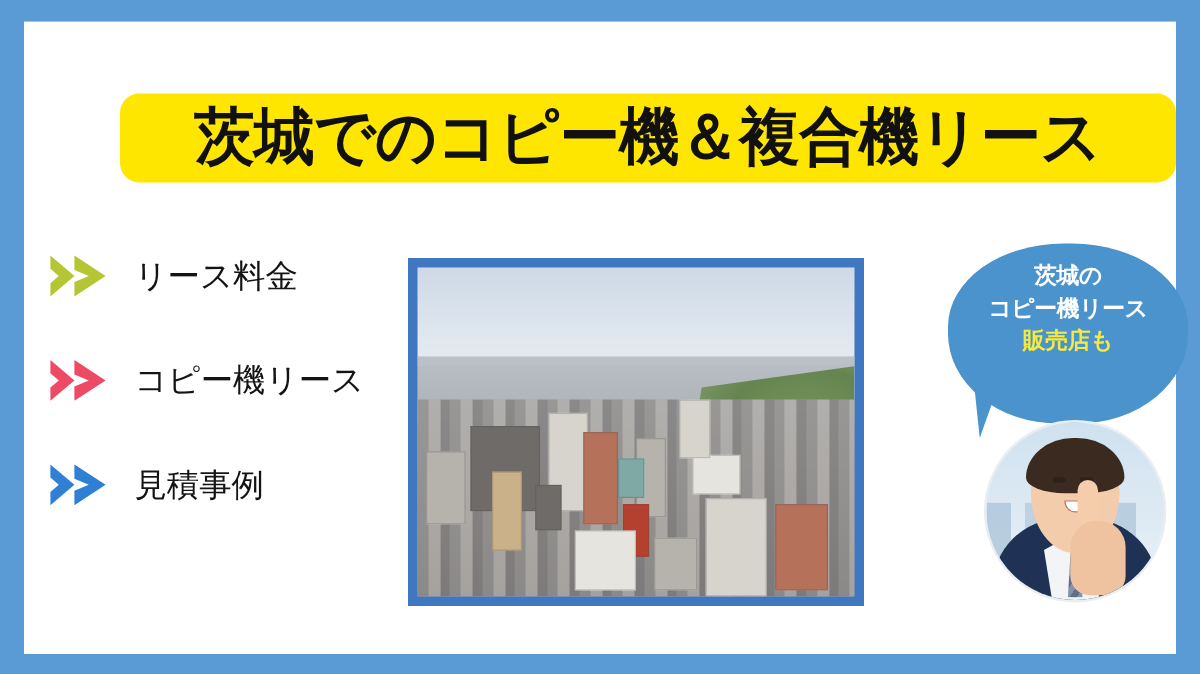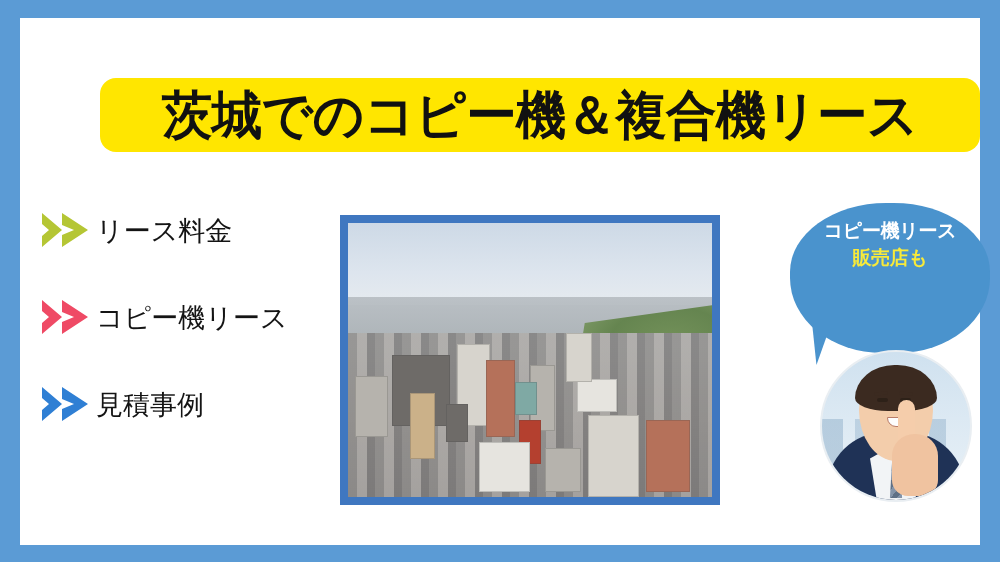--- a/index.html
+++ b/index.html
@@ -76,21 +76,21 @@
     flex: 0 0 54px;
     position: relative;
   }
   .chevron svg { display: block; width: 54px; height: 40px; }
   .bullet-label {
     font-family: "DejaVu Sans", "Liberation Sans", sans-serif;
     font-size: 27px;
     font-weight: 400;
     color: #141414;
     line-height: 1;
-    margin-left: 2px;
+    margin-left: 18px;
     white-space: nowrap;
   }
 
   
   .photo-frame {
     position: absolute;
     left: 320px;
     top: 197px;
     width: 380px;
     height: 290px;
@@ -362,20 +362,21 @@
         <div class="blk light" style="left:60%; top:40%; width:7%;  height:18%;"></div>
         <div class="blk" style="left:2%;  top:56%; width:9%;  height:22%;"></div>
         <div class="blk white" style="left:36%; top:80%; width:14%; height:18%;"></div>
         <div class="blk" style="left:54%; top:82%; width:10%; height:16%;"></div>
       </div>
     </div>
 
     <div class="bubble-tail"></div>
     <div class="bubble">
       <div class="bubble-lines">
+        <div>茨城の</div>
         <div>コピー機リース</div>
         <div class="hl">販売店も</div>
       </div>
     </div>
 
     <div class="avatar">
       <div class="av-bg-towers"></div>
       <div class="av-shoulders"></div>
       <div class="av-shirt"></div>
       <div class="av-tie"></div>

